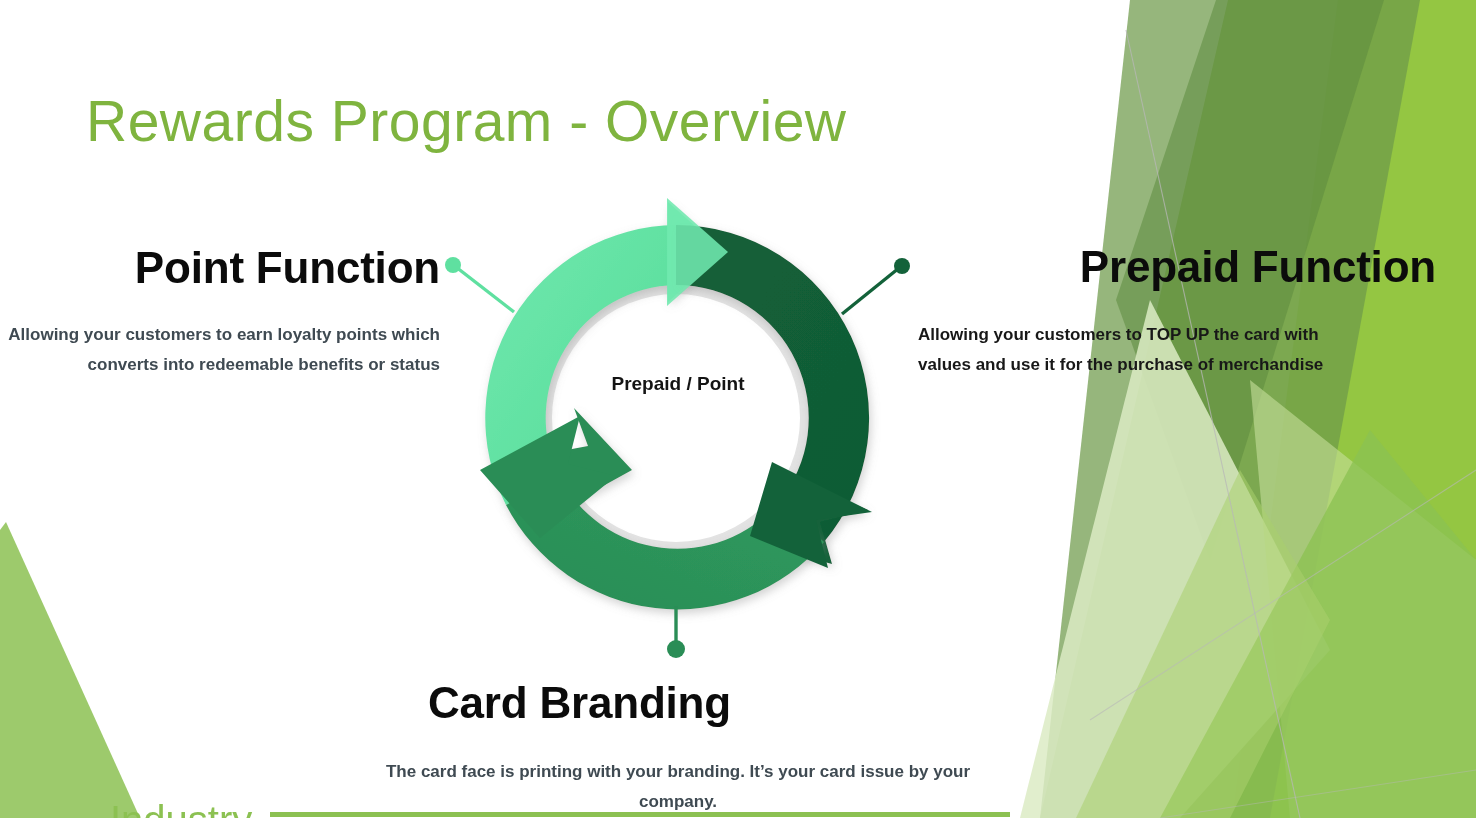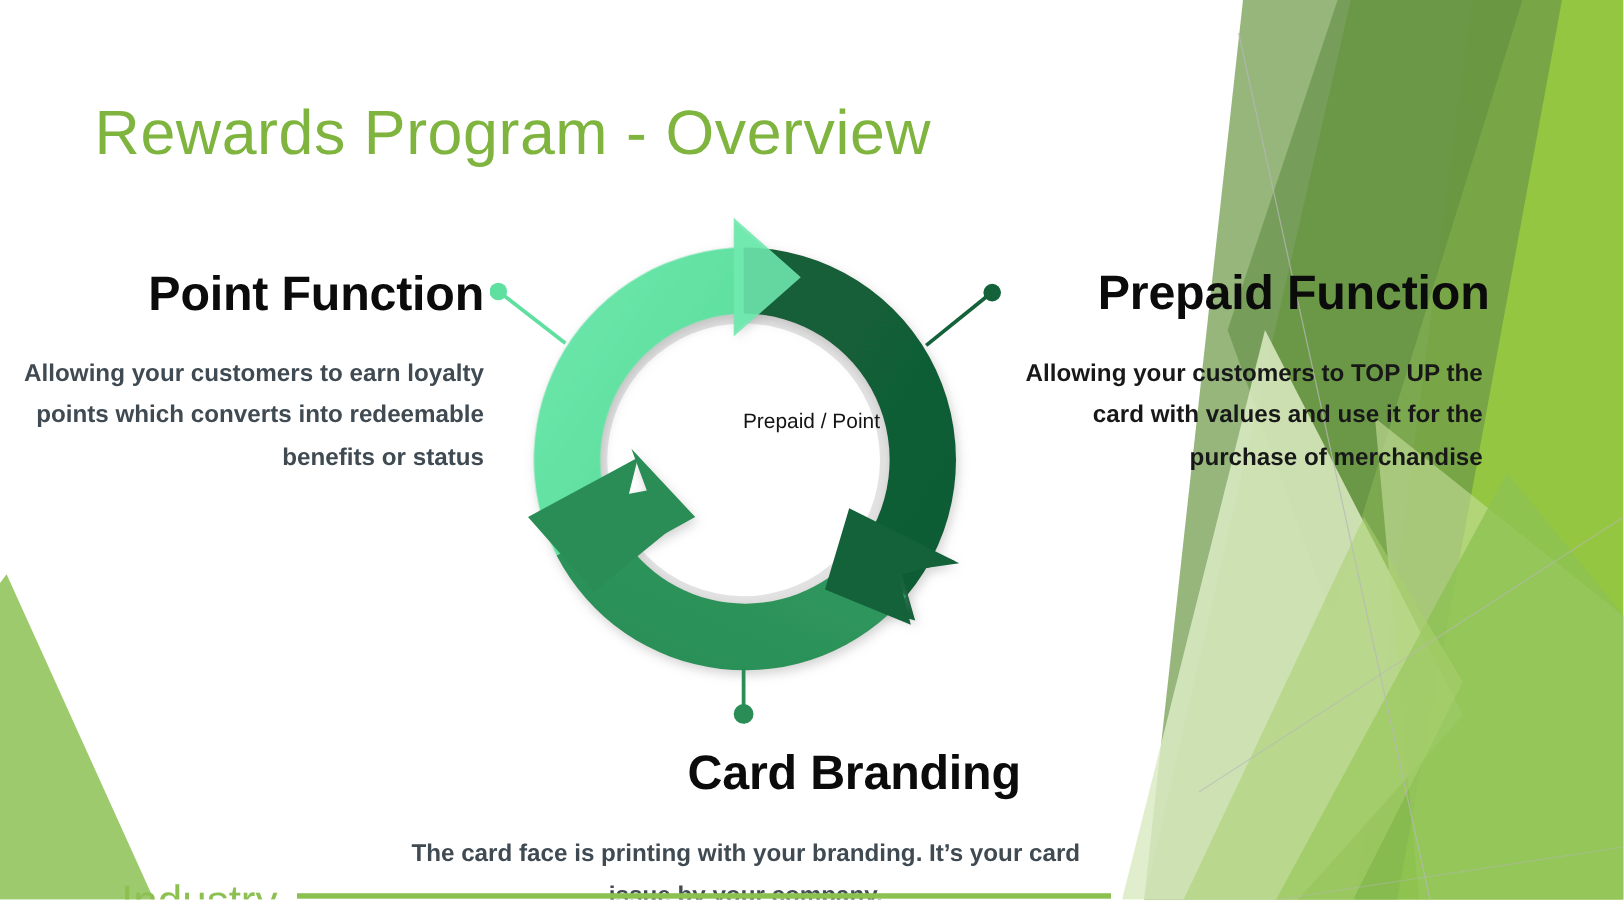--- a/index.html
+++ b/index.html
@@ -49,39 +49,39 @@
     height: 530px;
   }
   #cycle svg {
     display: block;
   }
   .hub-text {
     position: absolute;
     left: 556px;
     top: 366px;
     width: 244px;
-    text-align: right;
+    text-align: center;
     font-size: 19px;
-    font-weight: normal;
+    font-weight: bold;
     line-height: 1.85;
     color: #141414;
   }
 
   
   .callout-heading {
     position: absolute;
     font-size: 44px;
     font-weight: bold;
     color: #0b0b0b;
     line-height: 1.1;
     letter-spacing: -0.2px;
   }
   .callout-body {
     position: absolute;
-    font-size: 22px;
+    font-size: 17px;
     font-weight: bold;
     line-height: 1.74;
   }
 
   #callout-left-heading {
     left: 0;
     top: 244px;
     width: 440px;
     text-align: right;
   }
@@ -90,35 +90,35 @@
     top: 320px;
     width: 440px;
     text-align: right;
     color: #3F4A52;
   }
 
   #callout-right-heading {
     left: 916px;
     top: 243px;
     width: 520px;
-    text-align: center;
+    text-align: right;
   }
   #callout-right-body {
     left: 918px;
     top: 320px;
     width: 430px;
-    text-align: right;
+    text-align: left;
     color: #181818;
   }
 
   #callout-bottom-heading {
     left: 428px;
     top: 679px;
     width: 500px;
-    text-align: right;
+    text-align: left;
   }
   #callout-bottom-body {
     left: 368px;
     top: 757px;
     width: 620px;
     text-align: center;
     color: #3F4A52;
   }
 
   

